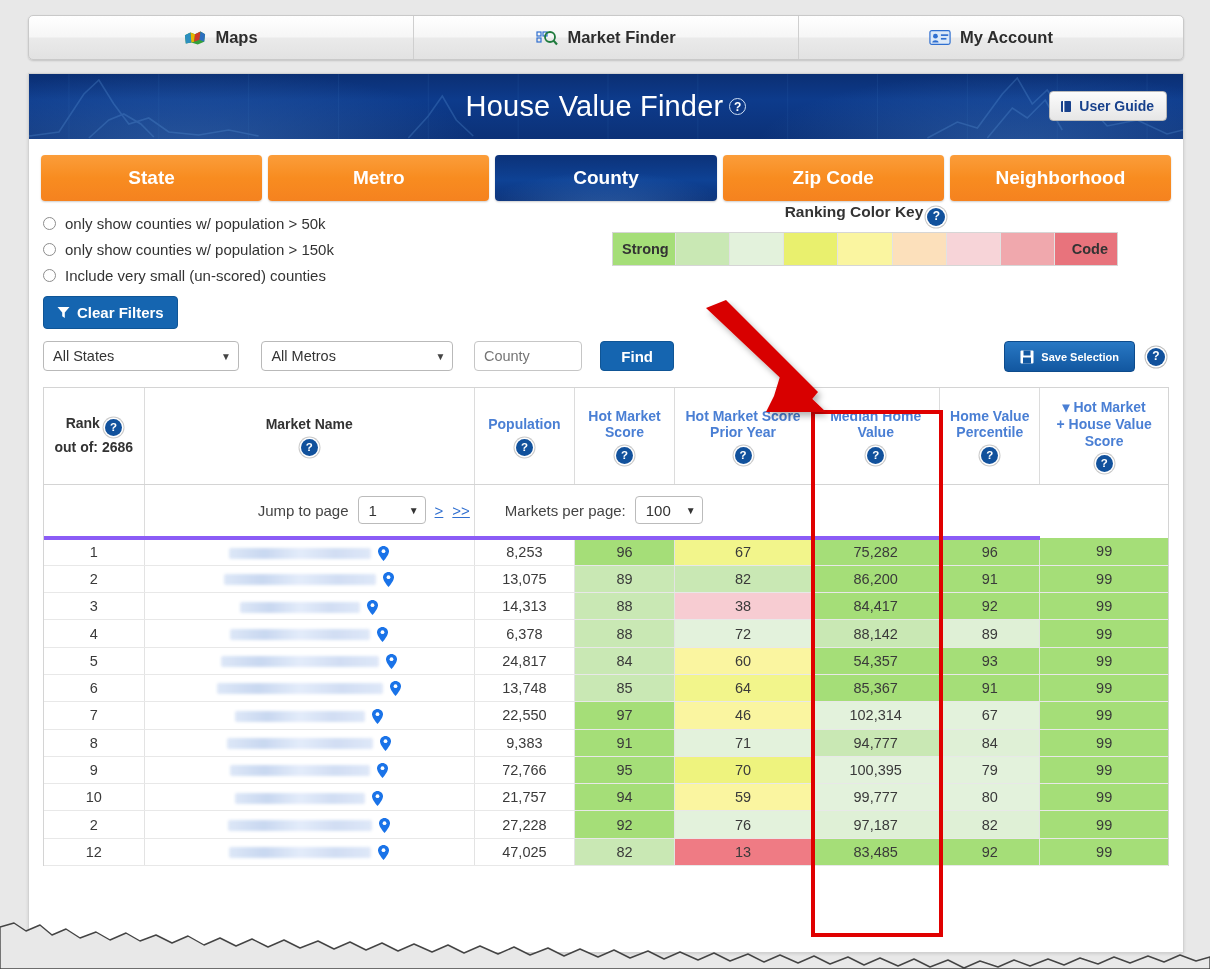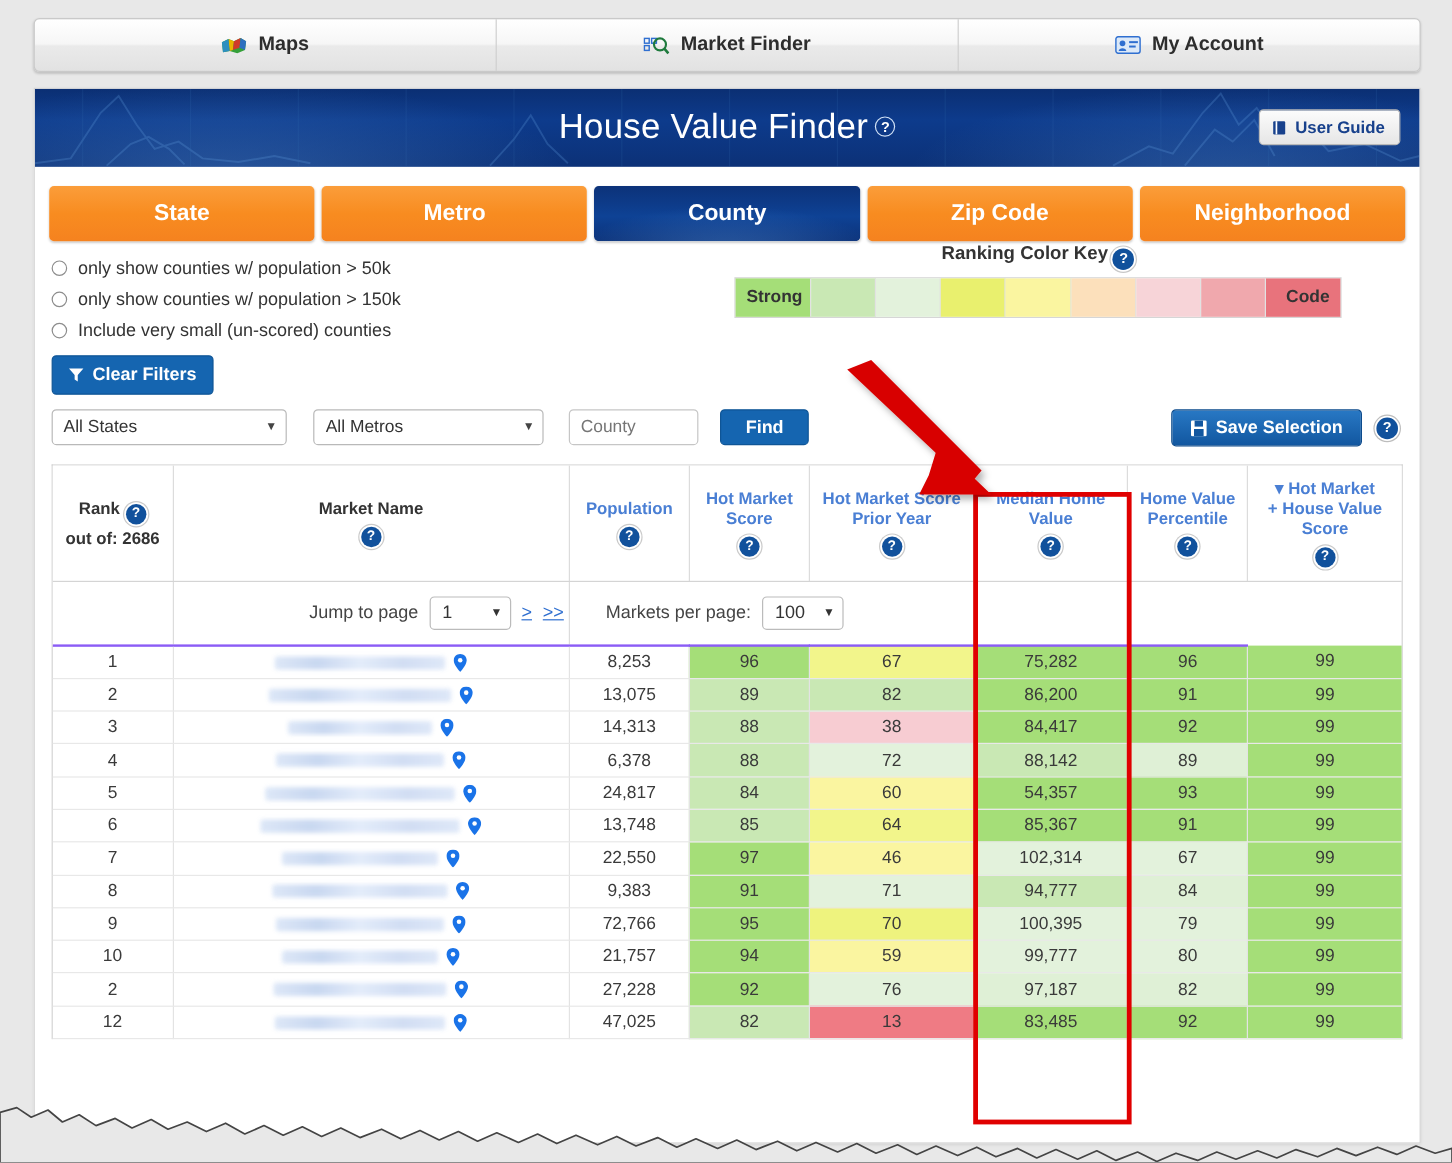--- a/index.html
+++ b/index.html
@@ -131,21 +131,21 @@
   }
   #find-btn {
     margin-left:14px; height:30px; padding:0 20px; border:1px solid #0f5596; border-radius:4px;
     background:#1565b0; color:#fff; font-size:15px; font-weight:600; cursor:pointer;
     vertical-align:top;
   }
   #save-wrap { position:absolute; right:18px; top:12px; display:flex; align-items:center; gap:8px; }
   #save-btn {
     display:inline-flex; align-items:center; gap:7px; height:31px; padding:0 15px;
     background:linear-gradient(180deg,#2878c4,#1257a0); border:1px solid #0d4b8c;
-    border-radius:4px; color:#fff; font-size:15px; font-weight:bold; cursor:pointer;
+    border-radius:4px; color:#fff; font-size:11px; font-weight:bold; cursor:pointer;
   }
   .qmark-blue.plain { box-shadow:0 0 0 1.5px #fff, 0 0 0 2.5px #bdbdbd; }
 
   
   #tablebox {
     margin:6px 14px 0 14px; border:1px solid #d4d4d4; border-bottom:none;
     position:relative;
   }
   table { border-collapse:collapse; width:100%; table-layout:fixed; }
   thead th {
@@ -163,21 +163,21 @@
     box-shadow:0 0 0 1.5px #fff, 0 0 0 2.5px #cacaca;
   }
   .qmark-inline {
     display:inline-block; width:17px; height:17px; line-height:16px; border-radius:50%;
     background:#11519c; color:#fff; font-size:11.5px; font-weight:bold; text-align:center;
     vertical-align:-3px; margin-left:5px;
     box-shadow:0 0 0 1.5px #fff, 0 0 0 2.5px #cacaca;
   }
   
   tr.pagerow td {
-    height:54px; border-right:1px solid #dcdcdc; border-bottom:2px solid #8b5cf6;
+    height:54px; border-right:1px solid #dcdcdc; border-bottom:4px solid #8b5cf6;
     background:#fff;
   }
   tr.pagerow td:last-child { border-right:none; }
   .pager { display:flex; align-items:center; justify-content:flex-end; gap:9px; font-size:15px; color:#444; }
   .pager2 { display:flex; align-items:center; gap:9px; font-size:15px; color:#444; padding-left:26px; }
   .minisel {
     height:28px; min-width:68px; border:1px solid #bbb; border-radius:4px; background:#fff;
     font-size:15px; color:#333; display:inline-flex; align-items:center;
     padding:0 20px 0 10px; position:relative;
   }

